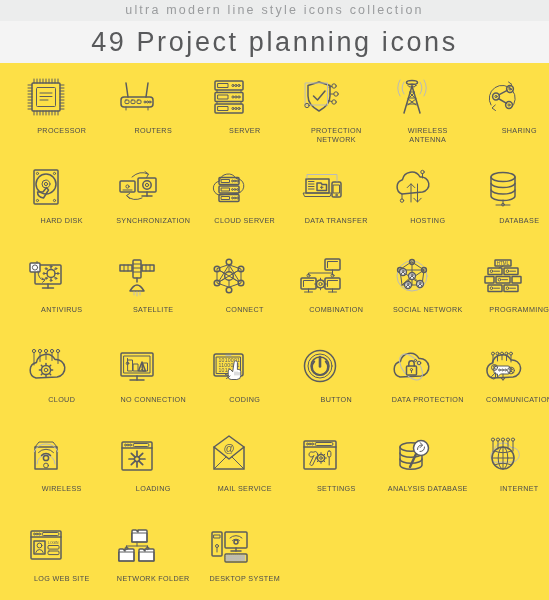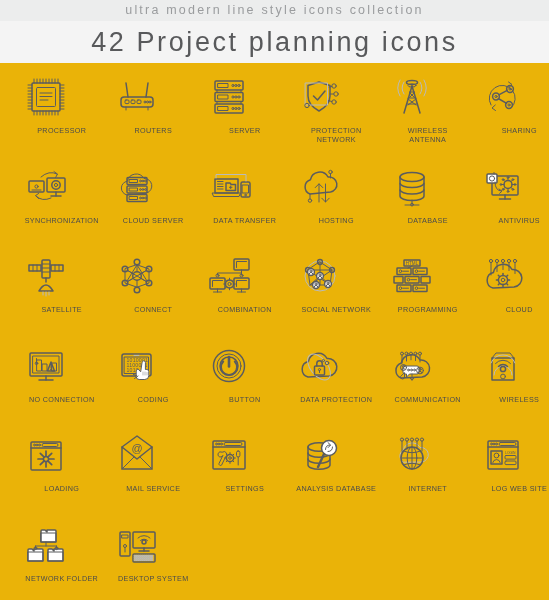--- a/index.html
+++ b/index.html
@@ -2,21 +2,21 @@
 <html><head>
 <meta charset="utf-8">
 <style>
   html,body{margin:0;padding:0;}
   body{
     width:549px;height:600px;overflow:hidden;
     background:#ffffff;
     font-family:"Liberation Sans","DejaVu Sans",sans-serif;
     -webkit-font-smoothing:antialiased;
   }
-  .page{position:relative;width:549px;height:600px;background:#eab308;}
+  .page{position:relative;width:549px;height:600px;background:#fde047;}
 
   
   .hdr-sub-band{
     height:21px;background:#eceded;display:flex;align-items:center;justify-content:center;
   }
   .hdr-sub{
     font-size:12.5px;color:#9a9c9e;font-weight:400;letter-spacing:2.2px;
     white-space:nowrap;line-height:1;
   }
   .hdr-title-band{
@@ -56,21 +56,21 @@
 </style>
 </head>
 <body>
 
 <div class="page">
 
   <div class="hdr-sub-band">
     <div class="hdr-sub">ultra modern line style icons collection</div>
   </div>
   <div class="hdr-title-band">
-    <div class="hdr-title">42 Project planning icons</div>
+    <div class="hdr-title">49 Project planning icons</div>
   </div>
 
   <div class="grid" id="grid">
       <div class="cell">
         <div class="ico">
           <svg class="li" viewBox="0 0 50 50">
   <rect x="11" y="11" width="28" height="28" rx="1"></rect>
   <rect x="15.5" y="15.5" width="19" height="19" rx="1" class="thin"></rect>
   <line x1="19" y1="21" x2="31" y2="21" class="thin"></line>
   <line x1="19" y1="24.5" x2="31" y2="24.5" class="thin"></line>
@@ -214,20 +214,37 @@
             <circle cx="31" cy="33" r="1.1" class="thin"></circle>
   <line x1="20.8" y1="22.8" x2="29.2" y2="18.4"></line>
   <line x1="20.3" y1="26.5" x2="28.6" y2="31.3"></line>
 </svg>
         </div>
         <div class="lbl">SHARING</div>
       </div>
       <div class="cell">
         <div class="ico">
           <svg class="li" viewBox="0 0 50 50">
+  <rect x="13" y="8" width="24" height="34" rx="1"></rect>
+  <circle cx="13" cy="8" r="0" class="thin"></circle>
+  <circle cx="16.5" cy="11.5" r="1.1" class="thin"></circle>
+            <circle cx="33.5" cy="11.5" r="1.1" class="thin"></circle>
+  <circle cx="16.5" cy="38.5" r="1.1" class="thin"></circle>
+            <circle cx="33.5" cy="38.5" r="1.1" class="thin"></circle>
+  <circle cx="25" cy="22" r="10"></circle>
+  <circle cx="25" cy="22" r="4" class="thin"></circle>
+  <circle cx="25" cy="22" r="1.6" class="thin"></circle>
+  <path d="M16.5 30 L22 30 L25.5 25.5 L27.5 28 L22.5 36 Q16.5 35 16.5 30 Z"></path>
+</svg>
+        </div>
+        <div class="lbl">HARD DISK</div>
+      </div>
+      <div class="cell">
+        <div class="ico">
+          <svg class="li" viewBox="0 0 50 50">
   <rect x="8" y="19" width="15" height="11" rx="1"></rect>
   <circle cx="15.5" cy="24.5" r="1.6" class="thin"></circle>
   <line x1="11" y1="28" x2="20" y2="28" class="thin"></line>
   <rect x="26" y="16" width="18" height="14" rx="1"></rect>
   <line x1="35" y1="30" x2="35" y2="34"></line>
             <line x1="30" y1="34" x2="40" y2="34"></line>
   <circle cx="35" cy="23" r="4.2"></circle>
   <circle cx="35" cy="23" r="1.6" class="thin"></circle>
   <path d="M20 15 Q28 8 36 12" class="thin"></path>
   <polyline points="33,9.6 36.5,12 34.6,15.5" class="thin"></polyline>

